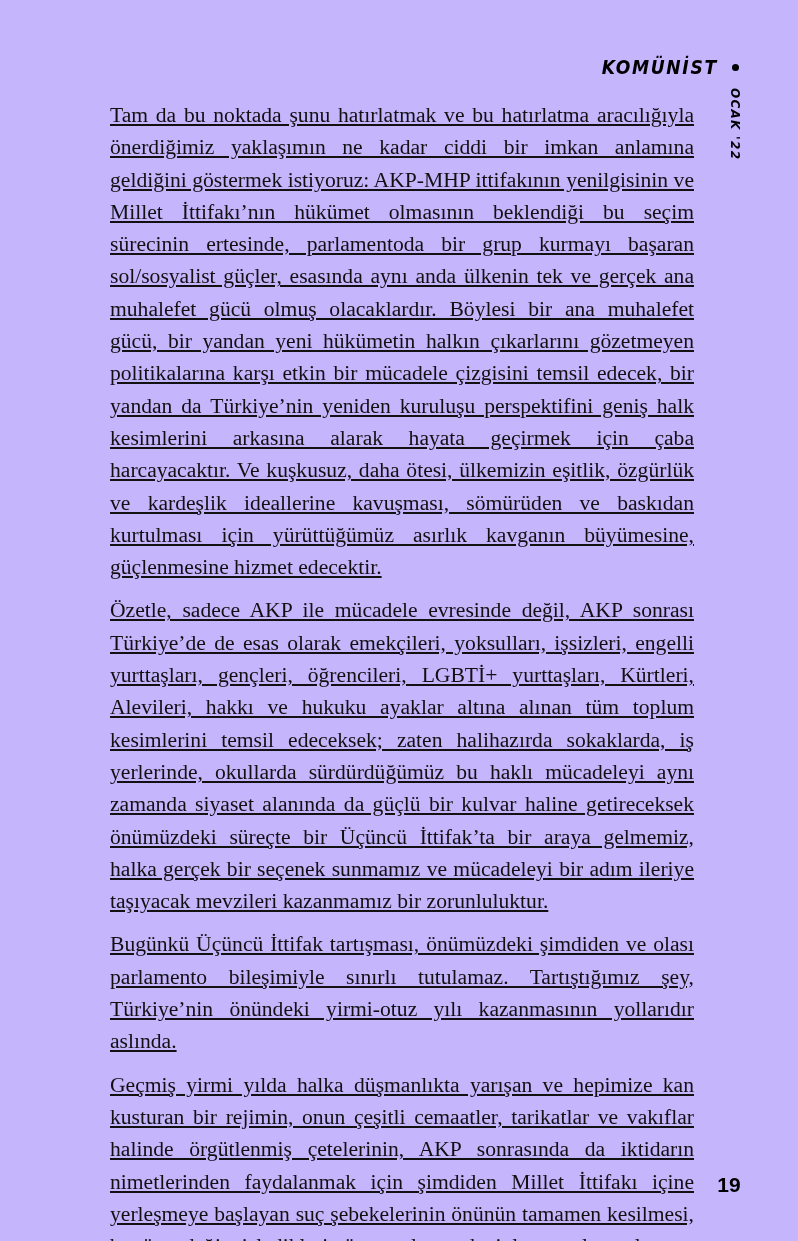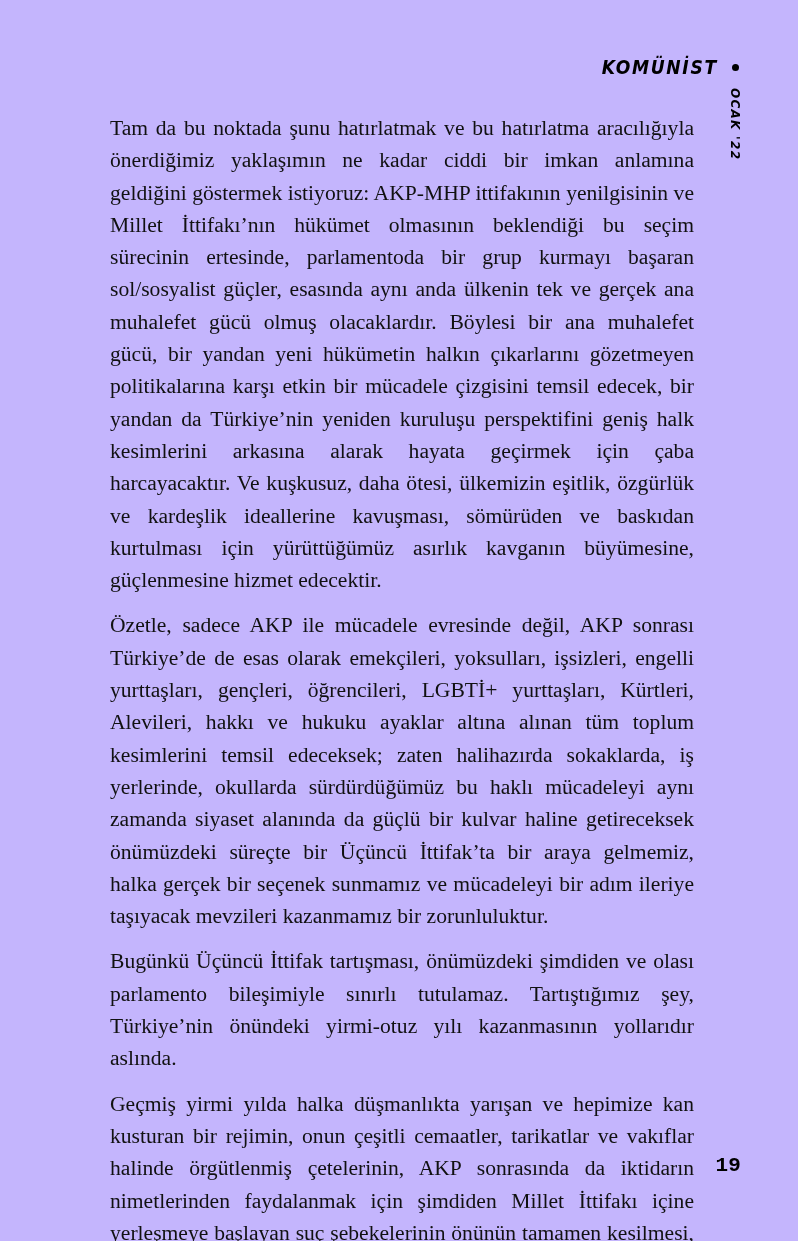--- a/index.html
+++ b/index.html
@@ -75,42 +75,43 @@
     width: 584px;
   }
 
   .body-paragraph {
     font-family: "Liberation Serif", "DejaVu Serif", serif;
     font-size: 21.6px;
     line-height: 32.3px;
     color: #111111;
     text-align: justify;
     text-justify: inter-word;
-    margin: 13px 0 11px 0;
+    margin: 0 0 11px 0;
     hyphens: manual;
+    text-decoration: underline;
     -webkit-hyphens: manual;
   }
 
   .body-paragraph:last-child {
     margin-bottom: 0;
   }
 
   
   .body-paragraph.continues > span::after {
     content: "";
     display: inline-block;
     width: 100%;
   }
 
   
   .folio {
     position: absolute;
     right: 57px;
-    bottom: 64px;
-    font-family: Liberation Mono, monospace;
+    bottom: 44px;
+    font-family: Liberation Sans, sans-serif;
     font-weight: 700;
     font-size: 21px;
     color: #000000;
     letter-spacing: 0.2px;
   }
 </style>
 </head>
 <body>
 
 <div class="page">

